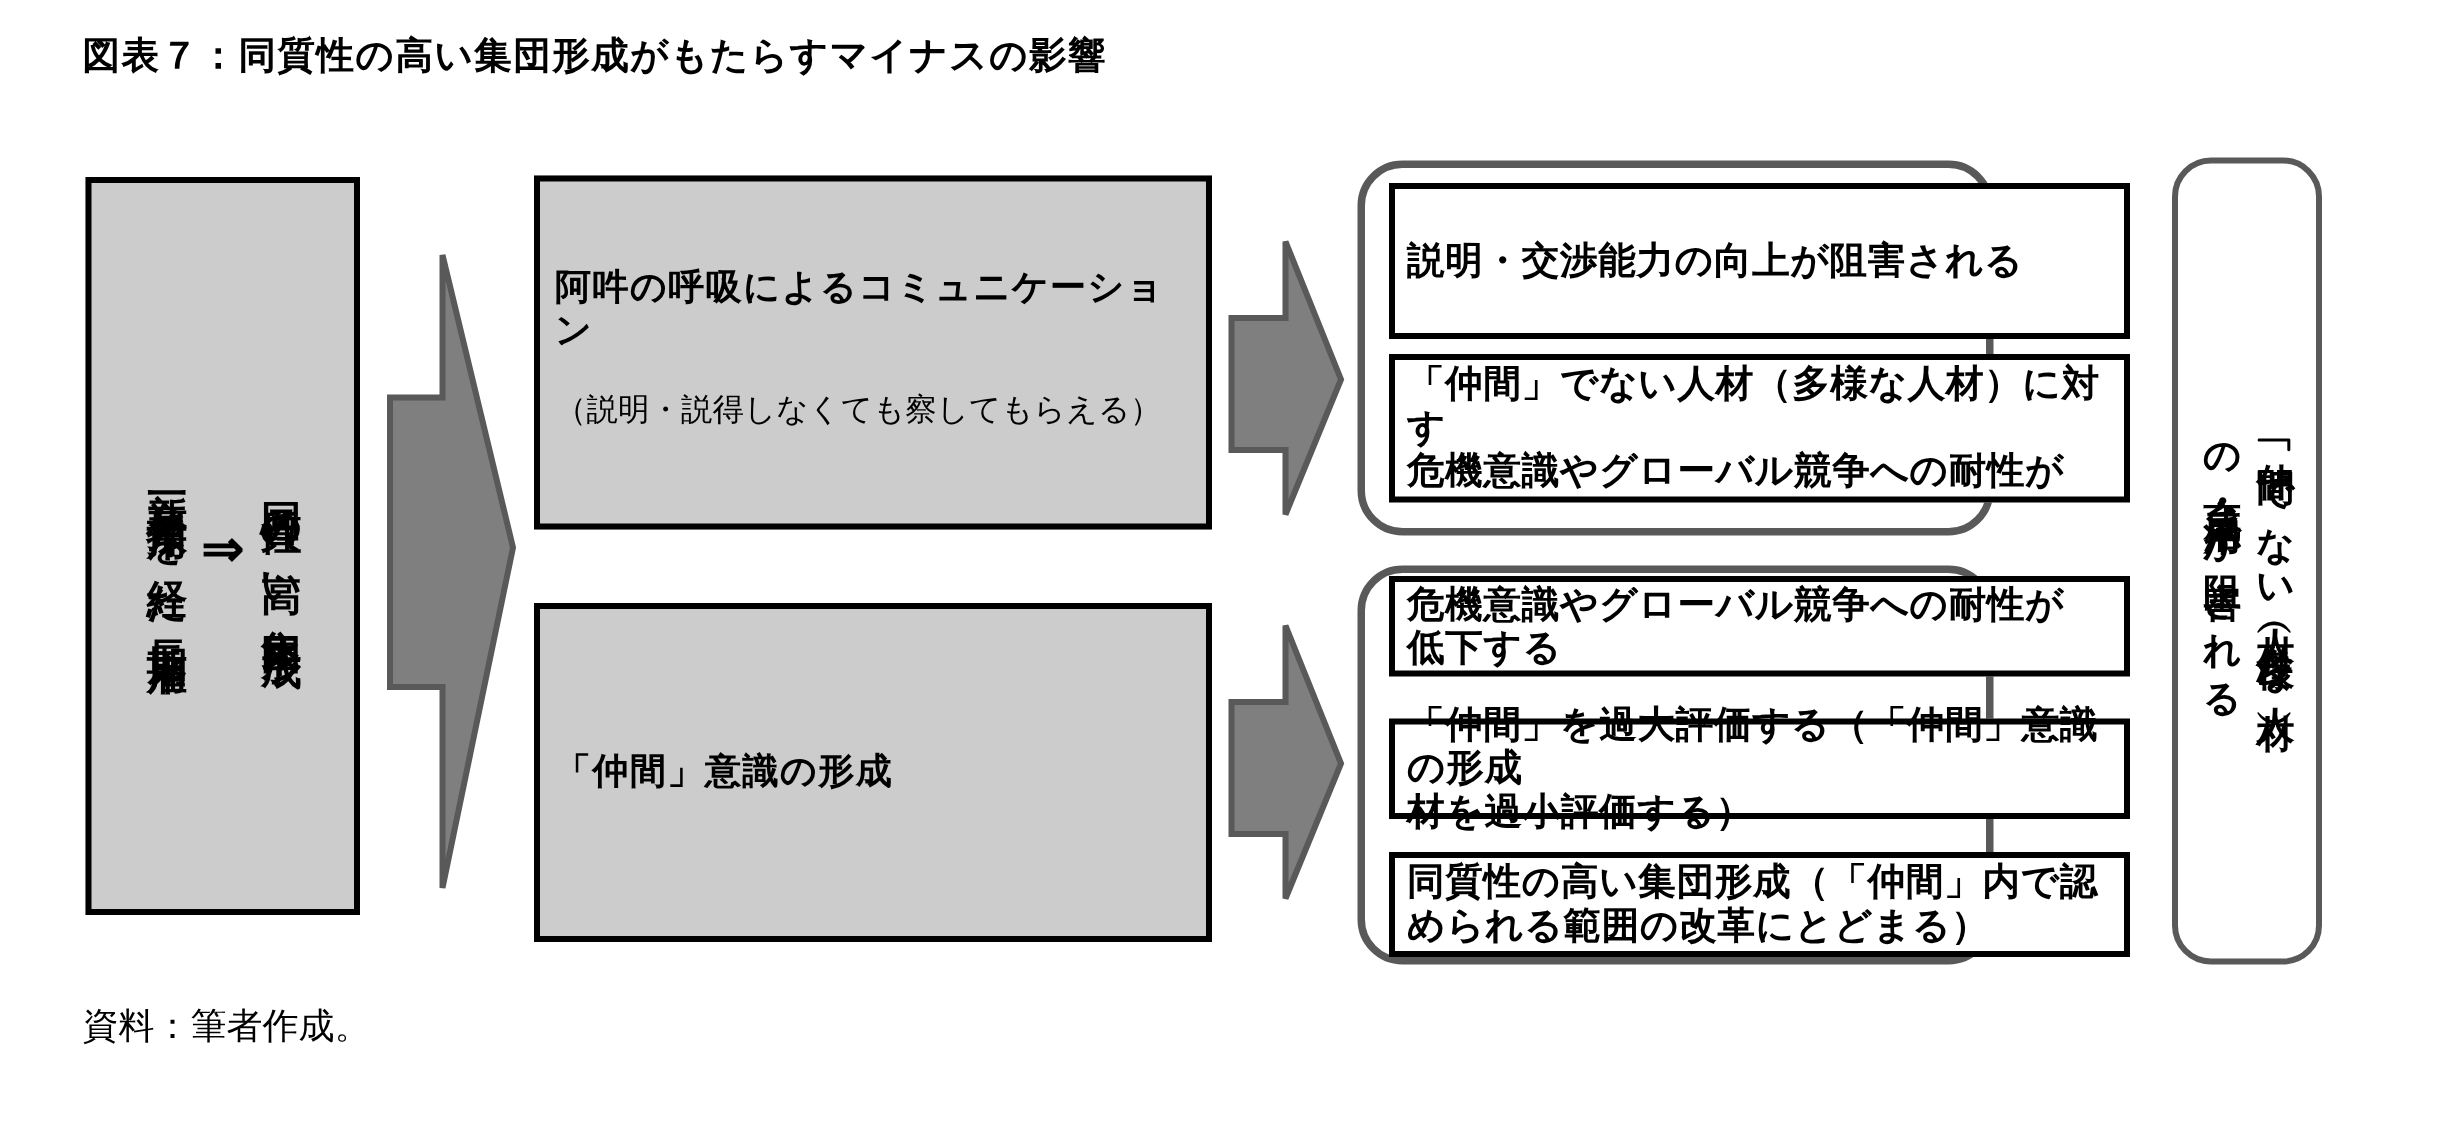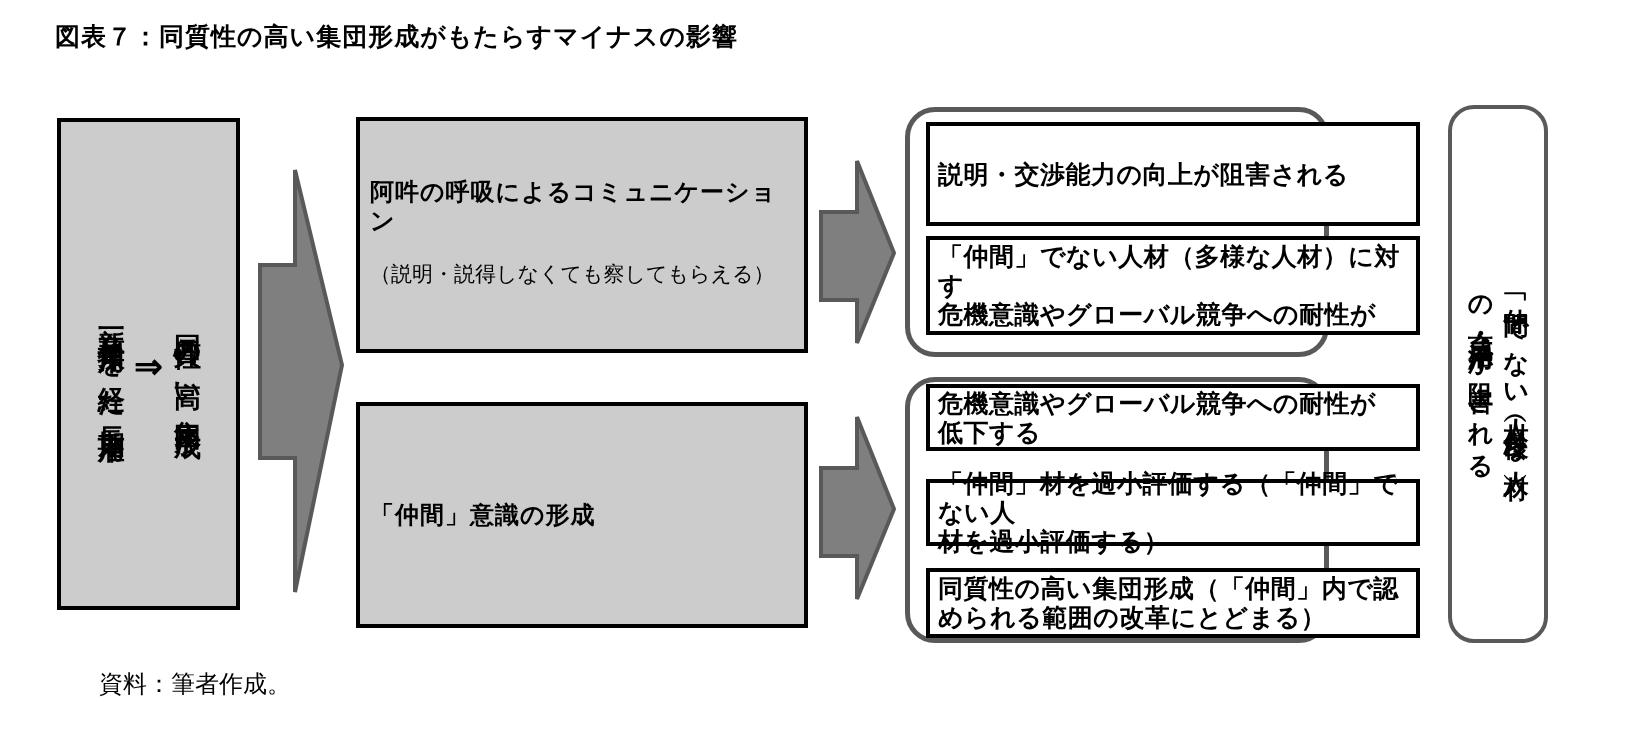--- a/index.html
+++ b/index.html
@@ -84,21 +84,21 @@
     display:flex;flex-direction:row-reverse;justify-content:center;align-items:center;
     gap:8px;
   }
   .side-note .vcol{
     font-size:25px;letter-spacing:4px;
   }
   
   .source{
     position:absolute;left:55px;top:668px;
     font-family:"Liberation Serif", serif;
-    font-size:24px;color:#000;margin-left:44px;
+    font-size:24px;color:#000;
   }
 </style>
 </head>
 <body>
 
 <div class="stage">
 
   <div class="title">図表７：同質性の高い集団形成がもたらすマイナスの影響</div>
 
   <div class="left-box">
@@ -138,21 +138,21 @@
       <span class="line">危機意識やグローバル競争への耐性が</span>
     </div>
   </div>
 
   <div class="rgroup bottom">
     <div class="wbox b3">
       <span class="line">危機意識やグローバル競争への耐性が</span>
       <span class="line">低下する</span>
     </div>
     <div class="wbox b4">
-      <span class="line">「仲間」材を過小評価する（「仲間」でない人</span>
+      <span class="line">「仲間」を過大評価する（「仲間」意識の形成</span>
       <span class="line">材を過小評価する）</span>
     </div>
     <div class="wbox b5">
       <span class="line">同質性の高い集団形成（「仲間」内で認</span>
       <span class="line">められる範囲の改革にとどまる）</span>
     </div>
   </div>
 
   <div class="side-note">
     <div class="vcol">「仲間」でない人材（多様な人材）</div>

